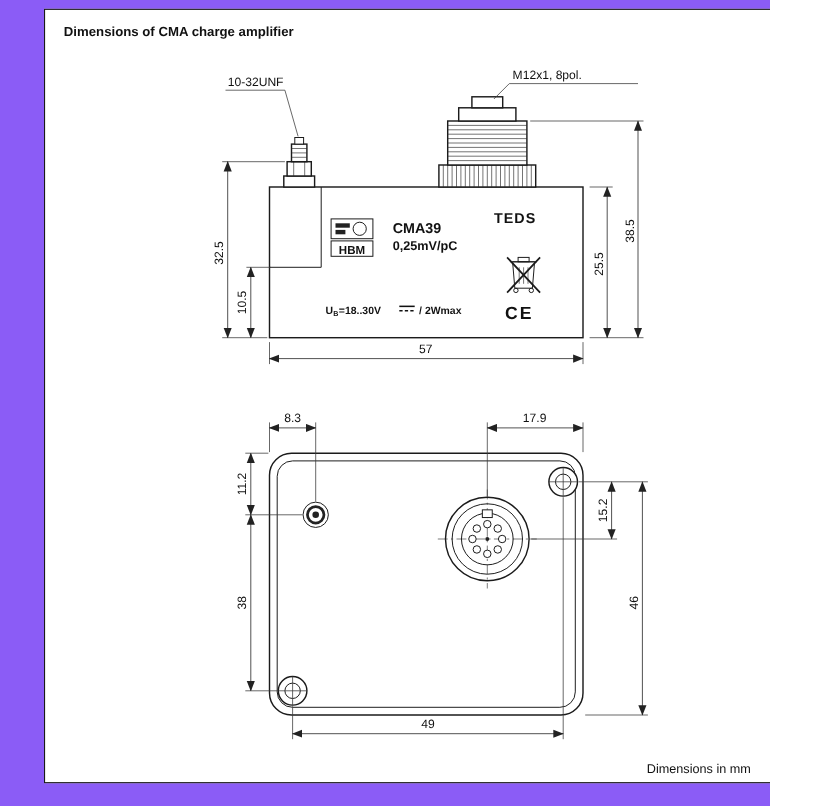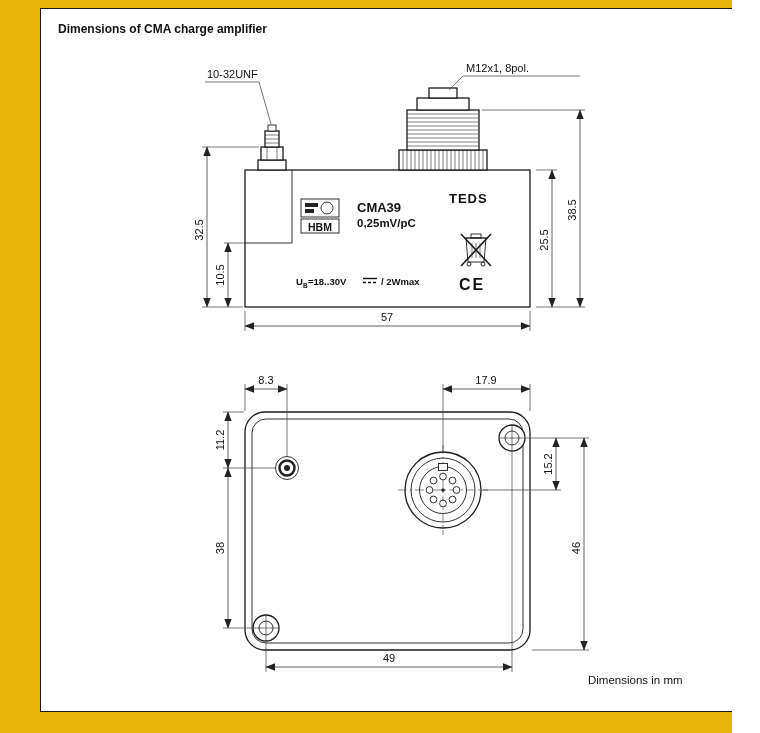--- a/index.html
+++ b/index.html
@@ -1,28 +1,28 @@
 <!DOCTYPE html>
 <html><head>
 <meta charset="utf-8">
 <style>
   html,body { margin:0; padding:0; background:#ffffff; }
   #page {
-    position:relative; width:700px; height:733px; background:#eab308;
-    font-family:"Liberation Sans","DejaVu Sans",sans-serif; color:#111; overflow:hidden;padding-left:32px;
+    position:relative; width:700px; height:733px; background:#8b5cf6;
+    font-family:"Liberation Sans","DejaVu Sans",sans-serif; color:#111; overflow:hidden;
   }
   #frame {
     position:absolute; left:40px; top:8px; width:709px; height:702px;
     border:1px solid #1a1a1a; background:#ffffff;
   }
   #title {
     position:absolute; left:58px; top:22px; font-size:12px; font-weight:bold; color:#111;
   }
   #unitnote {
-    position:absolute; left:588px; top:674px; font-size:11.5px; color:#111;
+    position:absolute; left:588px; top:694px; font-size:11.5px; color:#111;
   }
   svg { position:absolute; left:0; top:0; }
   .ol   { fill:#ffffff; stroke:#1b1b1b; stroke-width:1.3; }
   .oln  { fill:none;    stroke:#1b1b1b; stroke-width:1.3; }
   .ol2  { fill:#ffffff; stroke:#1b1b1b; stroke-width:0.9; }
   .ol2n { fill:none;    stroke:#1b1b1b; stroke-width:0.9; }
   .hatch{ fill:none; stroke:#2a2a2a; stroke-width:0.6; }
   .ext  { fill:none; stroke:#3a3a3a; stroke-width:0.7; }
   .dim  { fill:none; stroke:#3a3a3a; stroke-width:0.8;
           marker-start:url(#arr); marker-end:url(#arr); }

